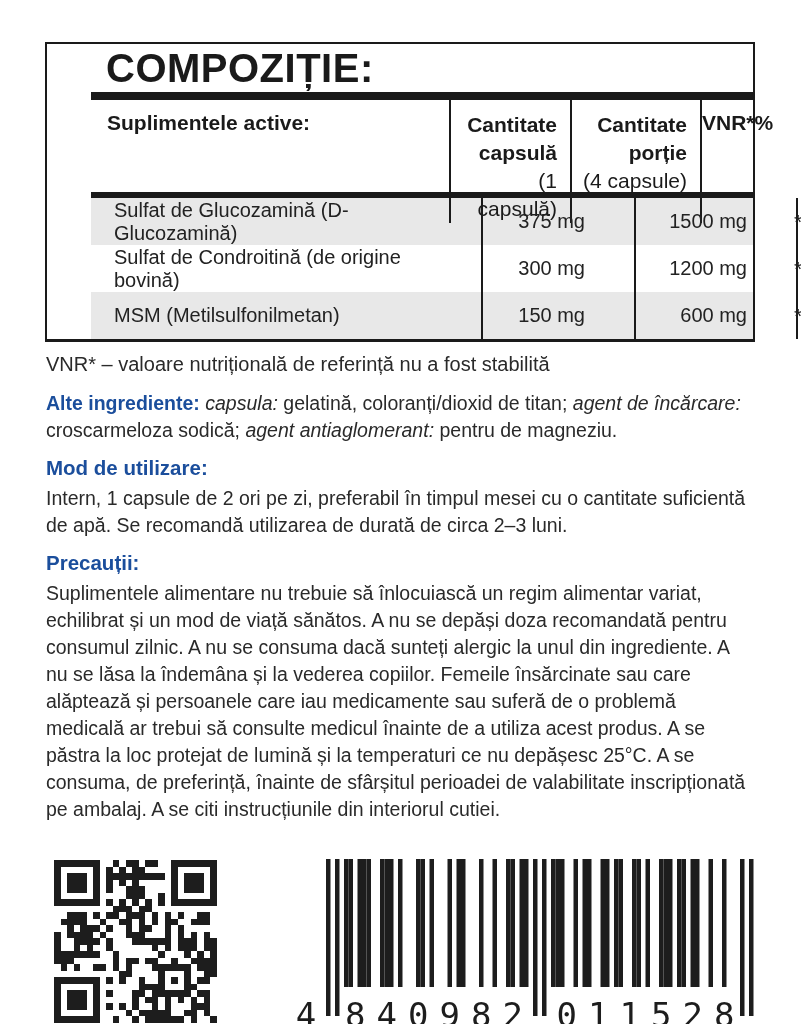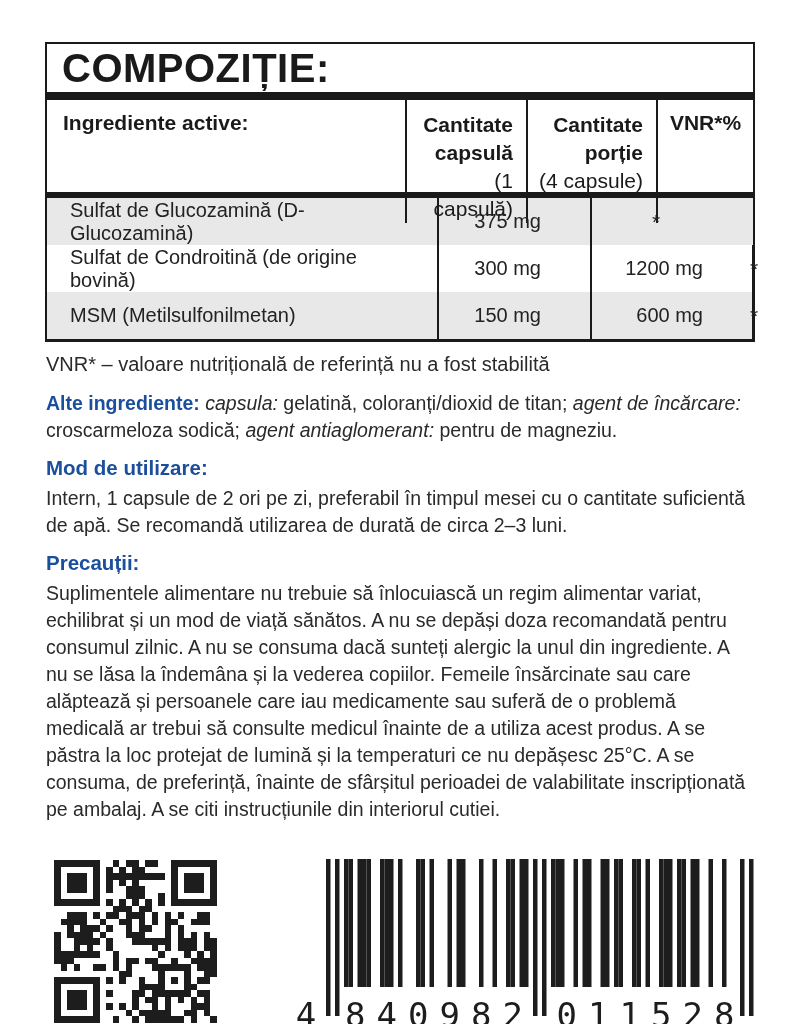--- a/index.html
+++ b/index.html
@@ -16,20 +16,21 @@
     font-family:"Liberation Sans",sans-serif;
     color:var(--body);
     overflow:hidden;
   }
   
   .comp-table{
     width:710px;
     border:2.5px solid var(--ink);
     border-bottom-width:3px;
     background:#fff;
+    padding-left:44px;
   }
   .title-row{
     height:48px;
     display:flex;align-items:center;
     padding-left:15px;
   }
   .title-row h1{
     margin:0;
     font-size:40px;
     font-weight:900;
@@ -94,38 +95,39 @@
 </head>
 <body>
 
 <section class="comp-table">
   <div class="title-row">
     <h1>COMPOZIȚIE:</h1>
   </div>
   <div class="bar-thick"></div>
 
   <div class="grid header-row">
-    <div class="h-ing">Ingrediente active:</div>
+    <div class="h-ing">Suplimentele active:</div>
     <div class="h-qty vline">
         <span class="b">Cantitate</span>
         <span class="b">capsulă</span>
         <span class="sub">(1 capsulă)</span>
       </div>
     <div class="h-qty vline">
         <span class="b">Cantitate</span>
         <span class="b">porție</span>
         <span class="sub">(4 capsule)</span>
       </div>
     <div class="h-vnr vline">VNR*%</div>
   </div>
   <div class="bar-mid"></div>
 
   <div class="grid body-row alt">
     <div class="cell-name">Sulfat de Glucozamină (D-Glucozamină)</div>
     <div class="cell-amt vline">375 mg</div>
+    <div class="cell-amt vline">1500 mg</div>
     <div class="cell-vnr vline">*</div>
   </div>
   <div class="grid body-row">
     <div class="cell-name">Sulfat de Condroitină (de origine bovină)</div>
     <div class="cell-amt vline">300 mg</div>
     <div class="cell-amt vline">1200 mg</div>
     <div class="cell-vnr vline">*</div>
   </div>
   <div class="grid body-row alt">
     <div class="cell-name">MSM (Metilsulfonilmetan)</div>

